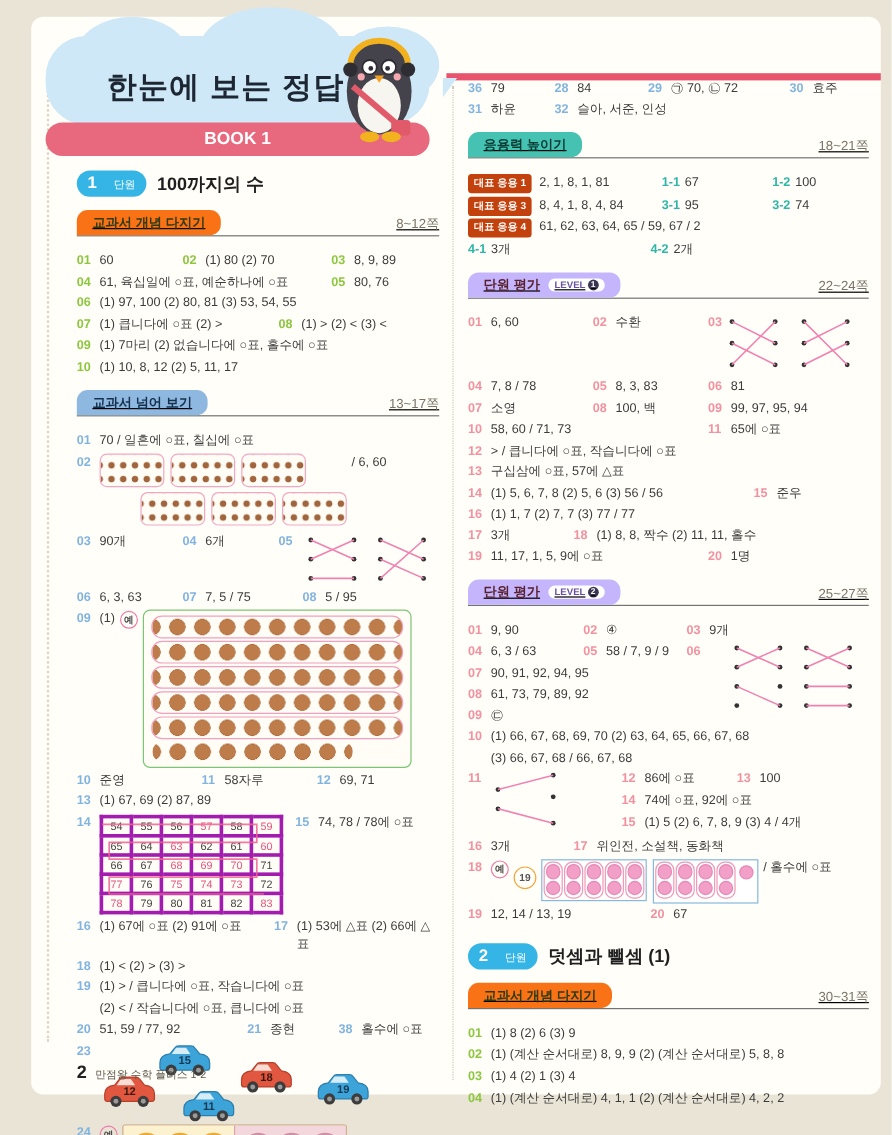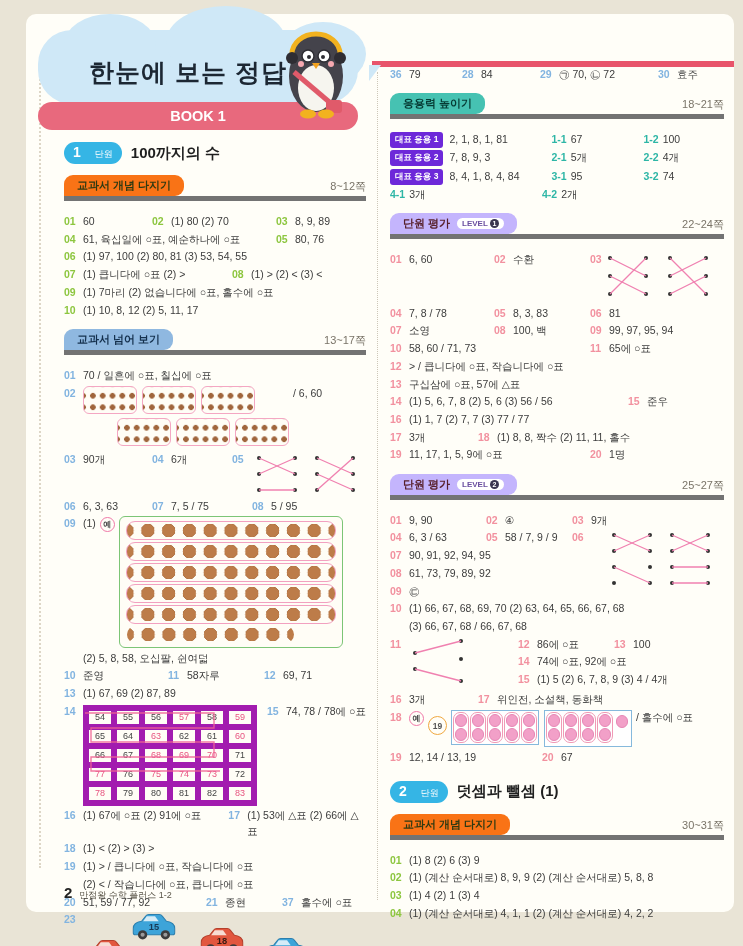--- a/index.html
+++ b/index.html
@@ -21,53 +21,53 @@
 
   .colL{position:absolute;left:38px;top:126px;width:302px;}
   .colR{position:absolute;left:364px;top:50px;width:334px;}
 
   .uh{display:flex;align-items:center;margin:2px 0 4px;}
   .unitb{background:#35b5e5;color:#fff;border-radius:13px;padding:2px 9px 3px;display:inline-flex;align-items:baseline;}
   .unitb b{font-size:14px;font-weight:bold;}
   .unitb i{font-style:normal;font-size:9px;margin-left:14px;}
   .utitle{font-size:15px;font-weight:bold;color:#1f1f1f;margin-left:9px;}
 
-  .sech{display:flex;align-items:flex-end;border-bottom:5px solid #737373;margin:11px 0 13px;}
+  .sech{display:flex;align-items:flex-end;border-bottom:1px solid #737373;margin:11px 0 13px;text-decoration:underline;}
   .sbadge{font-size:11px;font-weight:bold;padding:3px 13px;border-radius:9px 9px 9px 0;display:inline-flex;align-items:center;}
   .g{background:#f97316;color:#2f3a12;} .bl{background:#8fb8e0;color:#14304d;}
   .tl{background:#46c2b2;color:#063b34;} .pk{background:#c4b5fd;color:#57202b;}
   .lvl{background:#fff;color:#6a4fa0;border-radius:8px;font-size:8px;font-weight:bold;padding:1px 5px;margin-left:7px;display:inline-flex;align-items:center;}
   .lvn{background:#3a3550;color:#fff;border-radius:50%;width:9px;height:9px;font-size:7px;display:inline-flex;align-items:center;justify-content:center;margin-left:2px;}
   .pages{margin-left:auto;font-size:11px;color:#7a7468;padding-bottom:2px;}
 
   .row{display:flex;margin:2.5px 0;align-items:flex-start;}
   .it{display:flex;gap:4px;align-items:flex-start;}
   .no{font-weight:bold;font-size:10.5px;line-height:1.45;min-width:15px;}
   .tx{font-size:10.5px;color:#3c3c3c;line-height:1.45;}
   .cn-g .no{color:#8dc63f;} .cn-b .no{color:#82b4e0;} .cn-p .no{color:#f2919f;} .cn-t .no{color:#2eb6a6;}
-  .ab{background:#6d28d9;color:#fff;font-size:8.5px;font-weight:bold;padding:2px 5px;border-radius:3px;white-space:nowrap;}
+  .ab{background:#c2410c;color:#fff;font-size:8.5px;font-weight:bold;padding:2px 5px;border-radius:3px;white-space:nowrap;}
   .ex{border:1.1px solid #f078a8;border-radius:50%;font-size:8px;color:#444;padding:1px 2.5px;font-weight:bold;margin-top:1px;}
   .n19{width:17px;height:17px;border:1.4px solid #f0a840;border-radius:50%;font-size:8.5px;display:inline-flex;align-items:center;justify-content:center;color:#555;font-weight:bold;margin-top:6px;}
 
   
   .acwrap{display:flex;flex-direction:column;}
   .agrow{display:flex;gap:5px;margin-bottom:4px;}
   .agrow.ofs{margin-left:34px;}
   .agroup{width:52px;height:26px;border:1.2px solid #f4a7c3;border-radius:6px;background-color:#fffdf6;background-image:radial-gradient(circle,#a0653c 2.6px,transparent 3px);background-size:9.8px 11.5px;background-position:4px 3px;}
 
   
   .cbox{border:1.5px solid #7cc576;border-radius:6px;padding:4px 6px;background:#fffdf6;display:flex;flex-direction:column;gap:2px;}
   .crow{width:208px;height:17px;border-radius:9px;background-image:radial-gradient(circle,#bd7c49 6px,#a96a3b 6.6px,transparent 7px);background-size:20.8px 17px;background-position:center;}
   .crow.pill{border:1.2px solid #f2a0c0;}
   .crow.part{width:167px;margin-left:1.2px;}
 
   
   .t14wrap{position:relative;margin-top:1px;}
   table.t14{border-collapse:collapse;background:#fffdf6;}
-  .t14 td{width:22px;height:13px;border:6px solid #a21caf;font-size:9px;text-align:center;color:#444;padding:0;}
+  .t14 td{width:22px;height:13px;border:3px solid #a21caf;font-size:9px;text-align:center;color:#444;padding:0;}
   .t14 tr:nth-child(1) td:nth-child(4),.t14 tr:nth-child(1) td:nth-child(6),
   .t14 tr:nth-child(2) td:nth-child(3),.t14 tr:nth-child(2) td:nth-child(6),
   .t14 tr:nth-child(3) td:nth-child(3),.t14 tr:nth-child(3) td:nth-child(4),.t14 tr:nth-child(3) td:nth-child(5),
   .t14 tr:nth-child(4) td:nth-child(1),.t14 tr:nth-child(4) td:nth-child(3),.t14 tr:nth-child(4) td:nth-child(4),.t14 tr:nth-child(4) td:nth-child(5),
   .t14 tr:nth-child(5) td:nth-child(1),.t14 tr:nth-child(5) td:nth-child(6){color:#e75480;}
   .t14svg{position:absolute;left:0;top:0;pointer-events:none;}
 
   
   .cars{position:relative;height:66px;width:250px;}
   .car{position:absolute;}
@@ -283,26 +283,20 @@
             <span class="tx">(1)</span>
             <span class="ex">예</span>
         <div class="cbox">
           <div class="crow pill"></div>
               <div class="crow pill"></div>
               <div class="crow pill"></div>
               <div class="crow pill"></div>
               <div class="crow pill"></div>
               <div class="crow part"></div>
         </div>
-          </div>
-        </div>
-      <div class="row">
-          <div class="it">
-            <span class="no"></span>
-            <span class="tx">(2) 5, 8, 58, 오십팔, 쉰여덟</span>
           </div>
         </div>
       <div class="row">
           <div class="it" style="width:104px">
             <span class="no">10</span>
             <span class="tx">준영</span>
           </div>
           <div class="it" style="width:96px">
             <span class="no">11</span>
             <span class="tx">58자루</span>
@@ -407,21 +401,21 @@
       <div class="row">
           <div class="it" style="width:142px">
             <span class="no">20</span>
             <span class="tx">51, 59 / 77, 92</span>
           </div>
           <div class="it" style="width:76px">
             <span class="no">21</span>
             <span class="tx">종현</span>
           </div>
           <div class="it">
-            <span class="no">37</span>
+            <span class="no">38</span>
             <span class="tx">홀수에 ○표</span>
           </div>
         </div>
       <div class="row">
           <div class="it">
             <span class="no">23</span>
         <div class="cars">
           <svg class="car" style="left:46px;top:0" width="50" height="29" viewBox="0 0 46 28">
                 <path d="M3 16 q0-6 8-7 l4-5 q1-1.5 3-1.5 h10 q2 0 3 1.5 l4 5 q8 1 8 7 v4 q0 2-2 2 h-36 q-2 0-2-2 z" fill="#3da4d9" stroke="#2c7fae"></path>
                 <path d="M16 4 h8 l3.5 5 h-15 z" fill="#d6ecf7"></path>
@@ -504,62 +498,64 @@
           </div>
           <div class="it" style="width:118px">
             <span class="no">29</span>
             <span class="tx">㉠ 70, ㉡ 72</span>
           </div>
           <div class="it">
             <span class="no">30</span>
             <span class="tx">효주</span>
           </div>
         </div>
+      <div class="row">
+          <div class="it" style="width:72px">
+            <span class="no">31</span>
+            <span class="tx">하윤</span>
+          </div>
+          <div class="it">
+            <span class="no">32</span>
+            <span class="tx">슬아, 서준, 인성</span>
+          </div>
+        </div>
     </div>
 
     <div class="sech">
       <span class="sbadge tl">응용력 높이기</span>
       <span class="pages">18~21쪽</span>
     </div>
     <div class="cn-t">
       <div class="row">
           <span class="ab">대표 응용 1</span>
           <span class="tx" style="width:102px;margin-left:6px">2, 1, 8, 1, 81</span>
           <div class="it" style="width:92px">
             <span class="no">1-1</span>
             <span class="tx">67</span>
           </div>
           <div class="it">
             <span class="no">1-2</span>
             <span class="tx">100</span>
           </div>
         </div>
       <div class="row">
-          <span class="ab">대표 응용 2</span>
-          <span class="tx" style="width:102px;margin-left:6px">7, 8, 9, 3</span>
-          <div class="it" style="width:92px">
-            <span class="no">2-1</span>
-            <span class="tx">5개</span>
-          </div>
-          <div class="it">
-            <span class="no">2-2</span>
-            <span class="tx">4개</span>
-          </div>
-        </div>
-      <div class="row">
           <span class="ab">대표 응용 3</span>
           <span class="tx" style="width:102px;margin-left:6px">8, 4, 1, 8, 4, 84</span>
           <div class="it" style="width:92px">
             <span class="no">3-1</span>
             <span class="tx">95</span>
           </div>
           <div class="it">
             <span class="no">3-2</span>
             <span class="tx">74</span>
           </div>
+        </div>
+      <div class="row">
+          <span class="ab">대표 응용 4</span>
+          <span class="tx" style="margin-left:6px">61, 62, 63, 64, 65 / 59, 67 / 2</span>
         </div>
       <div class="row">
           <div class="it" style="width:152px">
             <span class="no">4-1</span>
             <span class="tx">3개</span>
           </div>
           <div class="it">
             <span class="no">4-2</span>
             <span class="tx">2개</span>
           </div>

